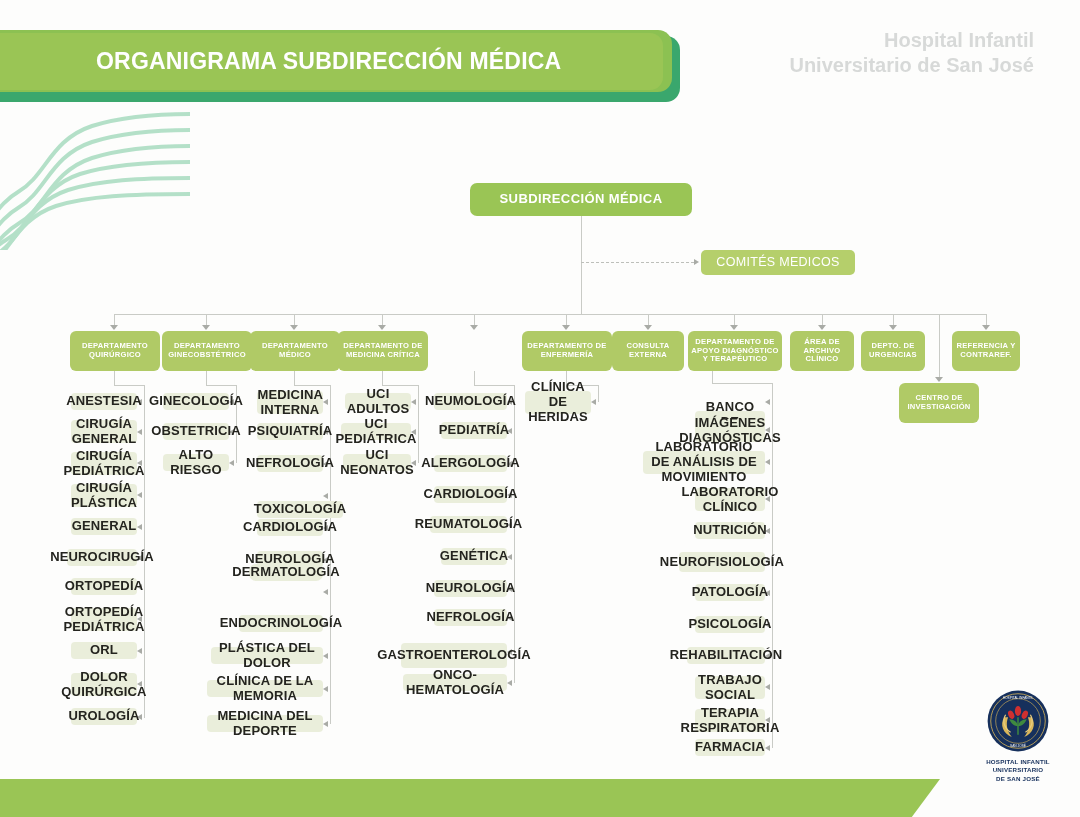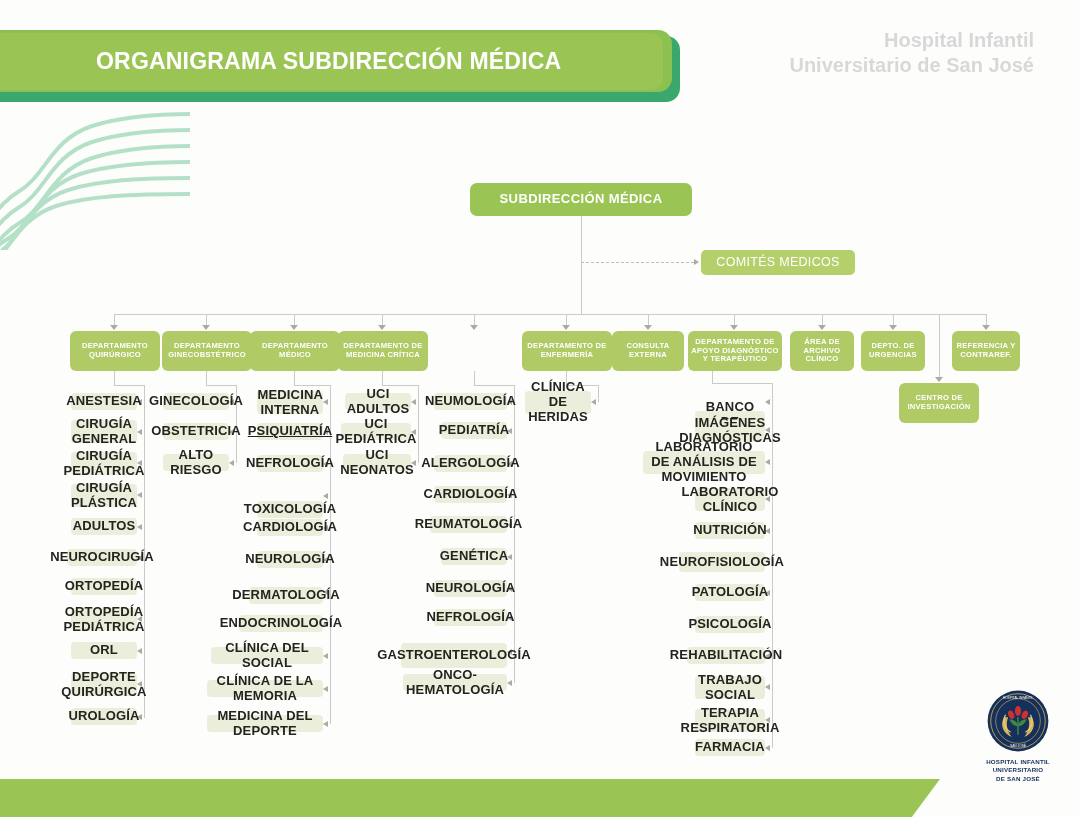--- a/index.html
+++ b/index.html
@@ -248,21 +248,21 @@
     <span>CIRUGÍA PEDIÁTRICA</span>
     </div>
 
   <div class="arrow-left" style="left:137px; top:491.5px;"></div>
   <div class="node node-leaf" style="left:71px; top:484px; width:66px; height:23px;">
     <span>CIRUGÍA PLÁSTICA</span>
     </div>
 
   <div class="arrow-left" style="left:137px; top:523.5px;"></div>
   <div class="node node-leaf" style="left:71px; top:518px; width:66px; height:17px;">
-    <span>ADULTOS</span>
+    <span>GENERAL</span>
     </div>
 
   <div class="arrow-left" style="left:137px; top:554.5px;"></div>
   <div class="node node-leaf" style="left:67px; top:549px; width:70px; height:17px;">
     <span>NEUROCIRUGÍA</span>
     </div>
 
   <div class="arrow-left" style="left:137px; top:583.5px;"></div>
   <div class="node node-leaf" style="left:71px; top:578px; width:66px; height:17px;">
     <span>ORTOPEDÍA</span>
@@ -273,21 +273,21 @@
     <span>ORTOPEDÍA PEDIÁTRICA</span>
     </div>
 
   <div class="arrow-left" style="left:137px; top:647.5px;"></div>
   <div class="node node-leaf" style="left:71px; top:642px; width:66px; height:17px;">
     <span>ORL</span>
     </div>
 
   <div class="arrow-left" style="left:137px; top:680.5px;"></div>
   <div class="node node-leaf" style="left:71px; top:673px; width:66px; height:23px;">
-    <span>DEPORTE QUIRÚRGICA</span>
+    <span>DOLOR QUIRÚRGICA</span>
     </div>
 
   <div class="arrow-left" style="left:137px; top:713.5px;"></div>
   <div class="node node-leaf" style="left:71px; top:708px; width:66px; height:17px;">
     <span>UROLOGÍA</span>
     </div>
 
   <div class="arrow-left" style="left:229px; top:398.5px;"></div>
   <div class="node node-leaf" style="left:163px; top:393px; width:66px; height:17px;">
     <span>GINECOLOGÍA</span>
@@ -302,57 +302,57 @@
   <div class="node node-leaf" style="left:163px; top:454px; width:66px; height:17px;">
     <span>ALTO RIESGO</span>
     </div>
 
   <div class="arrow-left" style="left:323px; top:398.5px;"></div>
   <div class="node node-leaf" style="left:257px; top:391px; width:66px; height:23px;">
     <span>MEDICINA INTERNA</span>
     </div>
 
   <div class="arrow-left" style="left:323px; top:428.5px;"></div>
-  <div class="node node-leaf" style="left:257px; top:423px; width:66px; height:17px;text-decoration:underline;">
+  <div class="node node-leaf" style="left:257px; top:423px; width:66px; height:17px;">
     <span>PSIQUIATRÍA</span>
     </div>
 
   <div class="arrow-left" style="left:323px; top:460.5px;"></div>
   <div class="node node-leaf" style="left:257px; top:455px; width:66px; height:17px;">
     <span>NEFROLOGÍA</span>
     </div>
 
   <div class="arrow-left" style="left:323px; top:492.5px;"></div>
-  <div class="node node-leaf" style="left:257px; top:501px; width:66px; height:17px;align-items:center;">
+  <div class="node node-leaf" style="left:257px; top:501px; width:86px; height:17px;align-items:center;">
     <span>TOXICOLOGÍA</span>
     </div>
 
   <div class="arrow-left" style="left:323px; top:524.5px;"></div>
   <div class="node node-leaf" style="left:257px; top:519px; width:66px; height:17px;">
     <span>CARDIOLOGÍA</span>
     </div>
 
   <div class="arrow-left" style="left:323px; top:556.5px;"></div>
   <div class="node node-leaf" style="left:257px; top:551px; width:66px; height:17px;">
     <span>NEUROLOGÍA</span>
     </div>
 
   <div class="arrow-left" style="left:323px; top:588.5px;"></div>
-  <div class="node node-leaf" style="left:249px; top:587px; width:74px; height:17px;">
+  <div class="node node-leaf" style="left:249px; top:564px; width:74px; height:17px;border-radius:7px;">
     <span>DERMATOLOGÍA</span>
     </div>
 
   <div class="arrow-left" style="left:323px; top:620.5px;"></div>
   <div class="node node-leaf" style="left:239px; top:615px; width:84px; height:17px;">
     <span>ENDOCRINOLOGÍA</span>
     </div>
 
   <div class="arrow-left" style="left:323px; top:652.5px;"></div>
   <div class="node node-leaf" style="left:211px; top:647px; width:112px; height:17px;">
-    <span>CLÍNICA DEL SOCIAL</span>
+    <span>PLÁSTICA DEL DOLOR</span>
     </div>
 
   <div class="arrow-left" style="left:323px; top:685.5px;"></div>
   <div class="node node-leaf" style="left:207px; top:680px; width:116px; height:17px;">
     <span>CLÍNICA DE LA MEMORIA</span>
     </div>
 
   <div class="arrow-left" style="left:323px; top:720.5px;"></div>
   <div class="node node-leaf" style="left:207px; top:715px; width:116px; height:17px;">
     <span>MEDICINA DEL DEPORTE</span>

